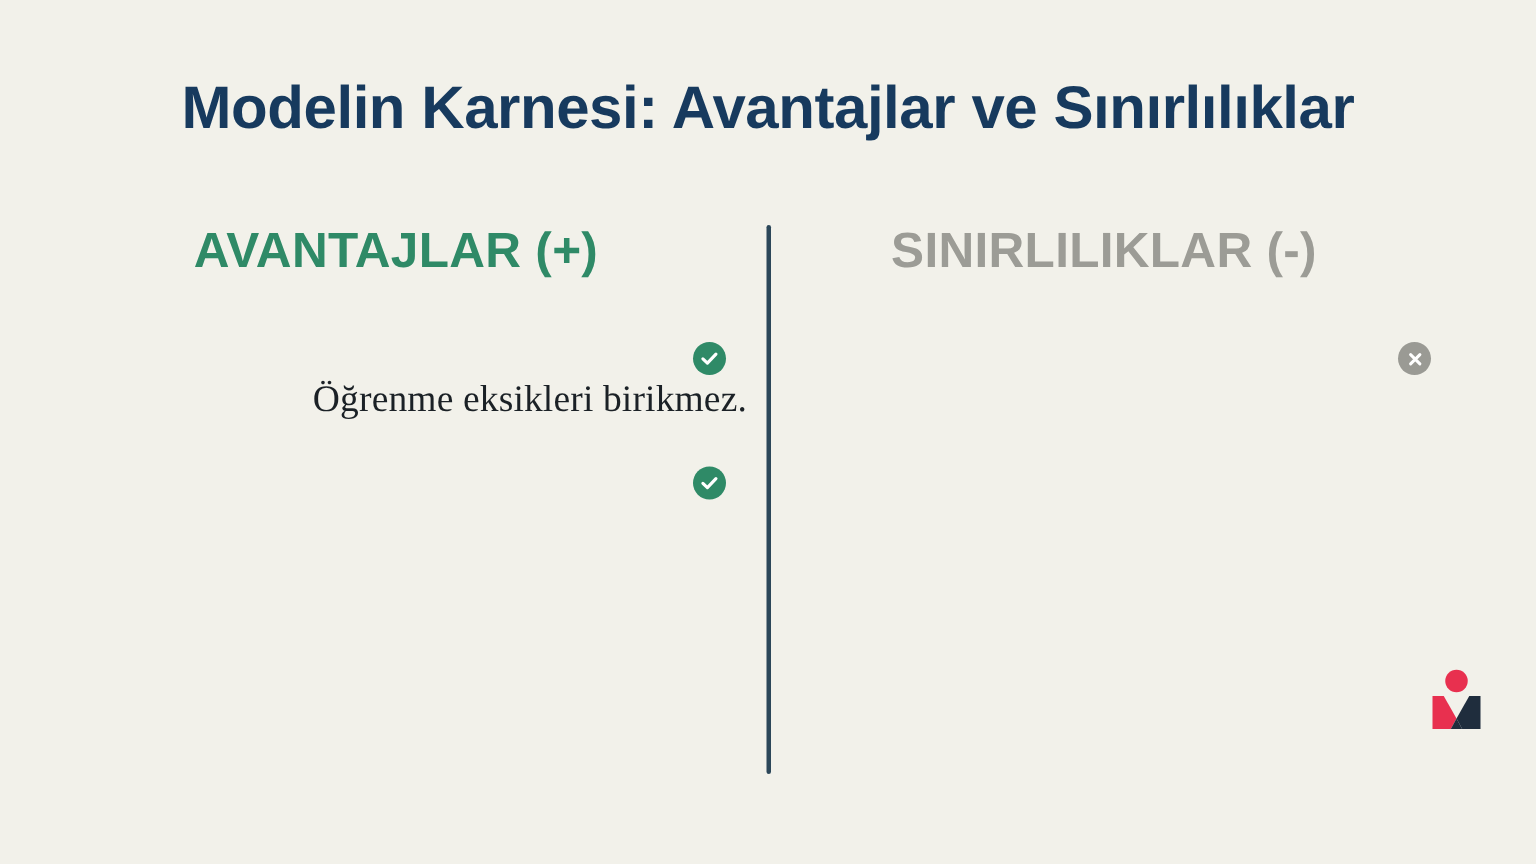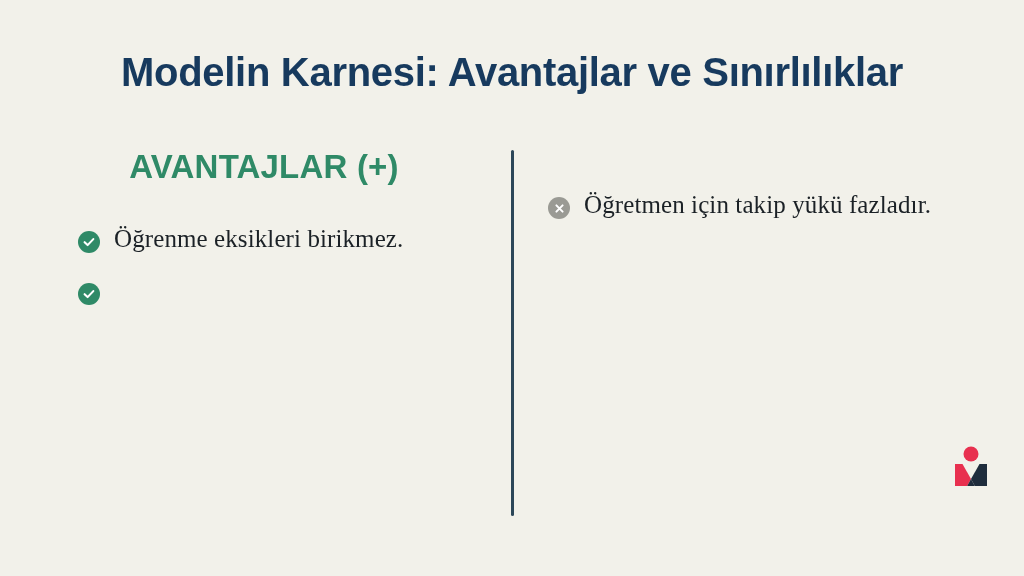--- a/index.html
+++ b/index.html
@@ -80,22 +80,23 @@
   .column-pros .column-heading { color: #2f8a67; padding-right: 48px; }
   .column-cons .column-heading { color: #9c9c96; padding-right: 44px; }
 
   .item-list {
     list-style: none;
     margin-top: 38px;
   }
 
   .list-item {
     display: flex;
-    align-items: center;
+    align-items: flex-end;
     margin-bottom: 22px;
+    flex-direction: column;
   }
 
   .column-cons .list-item { margin-bottom: 24px; }
 
   .bullet-icon {
     flex: 0 0 auto;
     width: 22px;
     height: 22px;
     border-radius: 50%;
     margin-top: 6px;
@@ -163,31 +164,31 @@
               <path d="M2.6 7.2 L5.6 10.1 L11.3 4.1" fill="none" stroke="#ffffff" stroke-width="2.1" stroke-linecap="round" stroke-linejoin="round"></path>
             </svg>
           </span>
         </li>
 
       </ul>
     </div>
 
     <div class="column column-cons">
 
+      <div class="column-heading">SINIRLILIKLAR (-)</div>
 
       <ul class="item-list">
 
 
         <li class="list-item">
           <span class="bullet-icon icon-cross">
             <svg width="13" height="13" viewBox="0 0 13 13" aria-hidden="true">
               <path d="M3.4 3.4 L9.6 9.6 M9.6 3.4 L3.4 9.6" fill="none" stroke="#ffffff" stroke-width="2" stroke-linecap="round"></path>
             </svg>
           </span>
-          <span class="item-text">Öğretmen için takip yükü fazladır.</span>
         </li>
 
 
       </ul>
     </div>
 
   </div>
 
   <div class="logo">
     <svg width="58" height="58" viewBox="0 0 58 58" aria-hidden="true">

